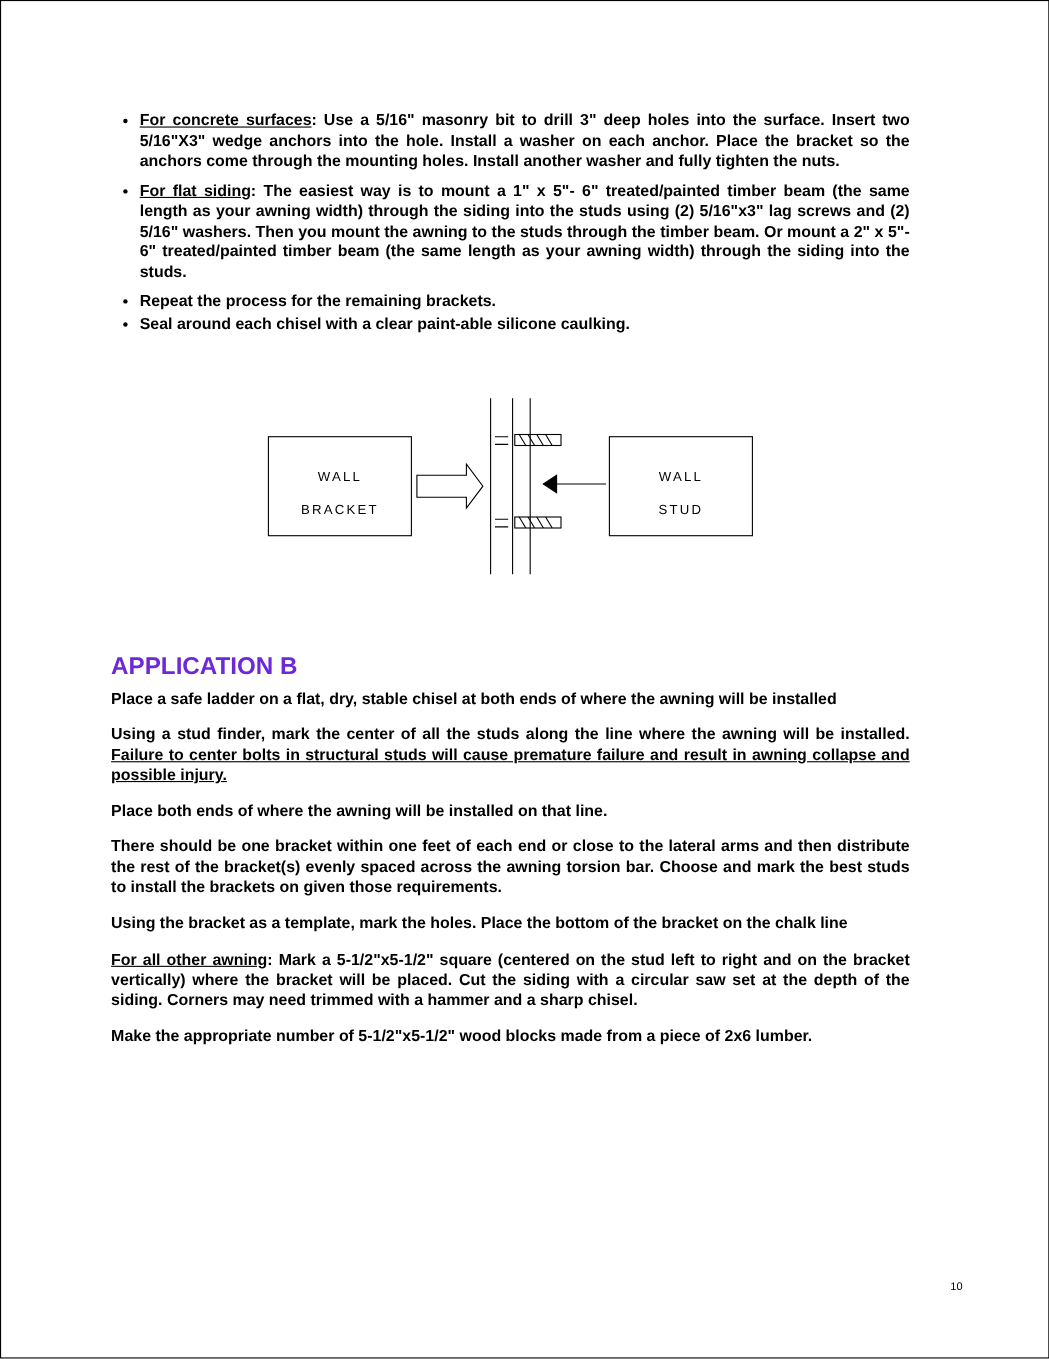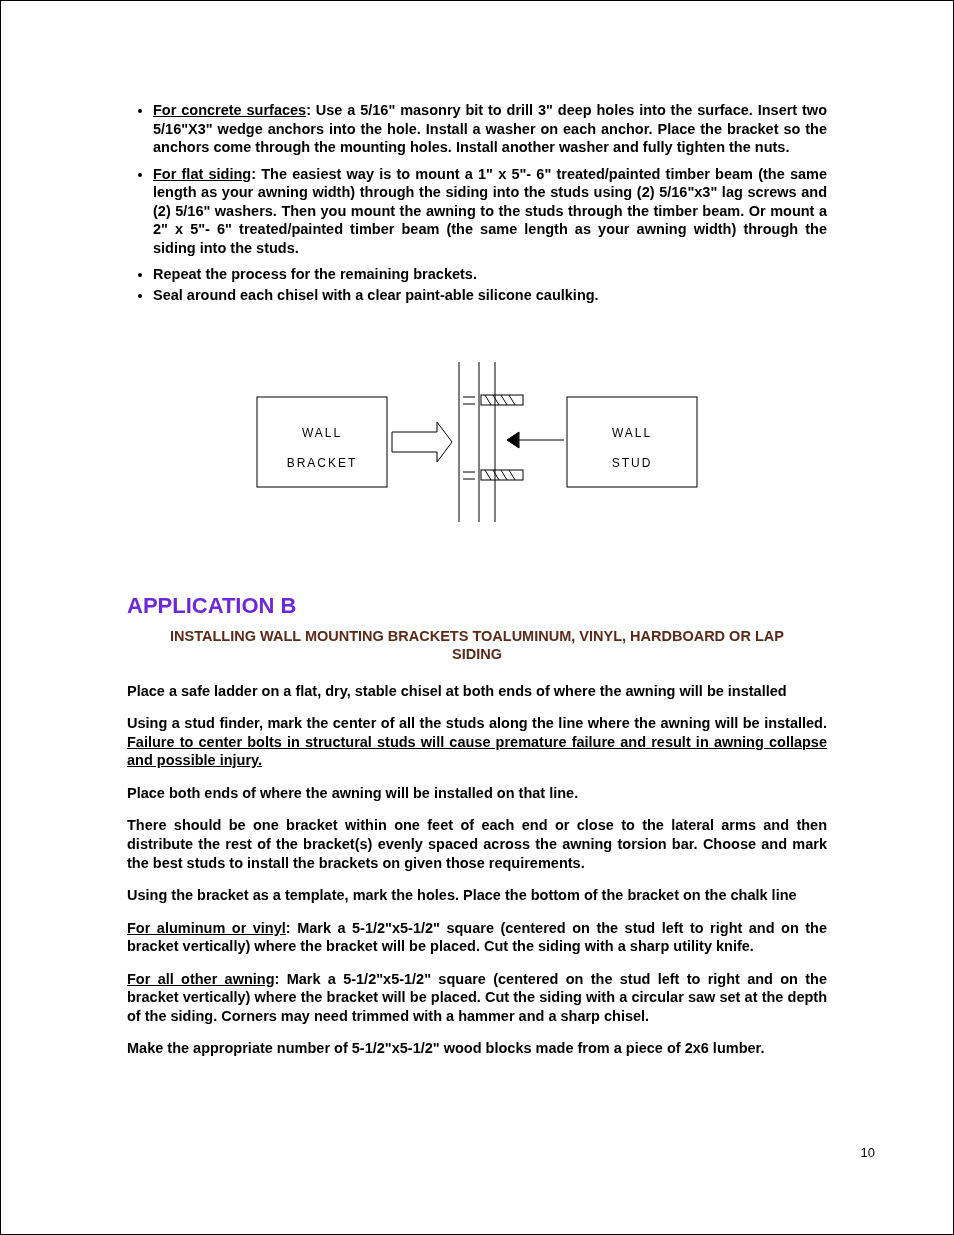--- a/index.html
+++ b/index.html
@@ -13,21 +13,21 @@
     width: 954px;
     height: 1235px;
     position: relative;
     box-sizing: border-box;
     border: 1px solid #000;
     margin: 0;
     padding: 40px 36px 36px 36px;
     background: #fff;
   }
   .content {
-    margin: 60px 90px 0 90px;
+    margin: 60px 90px 0 64px;
     font-size: 14.5px;
     line-height: 1.28;
   }
   ul.bullets {
     list-style: disc;
     margin: 0;
     padding-left: 26px;
   }
   ul.bullets li {
     margin-bottom: 8px;
@@ -55,22 +55,22 @@
     padding: 0 18px;
   }
   .para {
     font-weight: bold;
     text-align: justify;
     margin: 0 0 14px 0;
   }
   .page-num {
     position: absolute;
     right: 78px;
-    bottom: 74px;
-    font-size: 13px;
+    bottom: 58px;
+    font-size: 10px;
   }
 </style>
 </head>
 <body>
 
 <div class="page">
   <div class="content">
 
     <ul class="bullets">
       <li>
@@ -123,32 +123,28 @@
       </g>
       <g font-family="Arial" font-size="12" fill="#000" text-anchor="middle">
         <text x="85" y="85" letter-spacing="2">WALL</text>
         <text x="85" y="115" letter-spacing="2">BRACKET</text>
         <text x="395" y="85" letter-spacing="2">WALL</text>
         <text x="395" y="115" letter-spacing="2">STUD</text>
       </g>
     </svg>
 
     <div class="app-heading">APPLICATION B</div>
-    <div class="sub-heading">INSTALLING WALL MOUNTING BRACKETS TOALUMINUM, VINYL, HARDBOARD OR LAP SIDING</div>
 
     <p class="para">Place a safe ladder on a flat, dry, stable chisel at both ends of where the awning will be installed</p>
     <p class="para">
       <span>Using a stud finder, mark the center of all the studs along the line where the awning will be installed.   </span><span class="u">Failure to center bolts in structural studs will cause premature failure and result in awning collapse and possible injury.</span>
     </p>
     <p class="para">Place both ends of where the awning will be installed on that line.</p>
     <p class="para">There should be one bracket within one feet of each end or close to the lateral arms and then distribute the rest of the bracket(s) evenly spaced across the awning torsion bar. Choose and mark the best studs to install the brackets on given those requirements.</p>
     <p class="para">Using the bracket as a template, mark the holes. Place the bottom of the bracket on the chalk line</p>
-    <p class="para">
-      <span class="u">For aluminum or vinyl</span><span>: Mark a 5-1/2"x5-1/2" square (centered on the stud left to right and on the bracket vertically) where the bracket will be placed. Cut the siding with a sharp utility knife.</span>
-    </p>
     <p class="para">
       <span class="u">For all other awning</span><span>: Mark a 5-1/2"x5-1/2" square (centered on the stud left to right and on the bracket vertically) where the bracket will be placed. Cut the siding with a circular saw set at the depth of the siding. Corners may need trimmed with a hammer and a sharp chisel.</span>
     </p>
     <p class="para">Make the appropriate number of 5-1/2"x5-1/2" wood blocks made from a piece of 2x6 lumber.</p>
 
   </div>
 
   <div class="page-num">10</div>
 </div>
 

